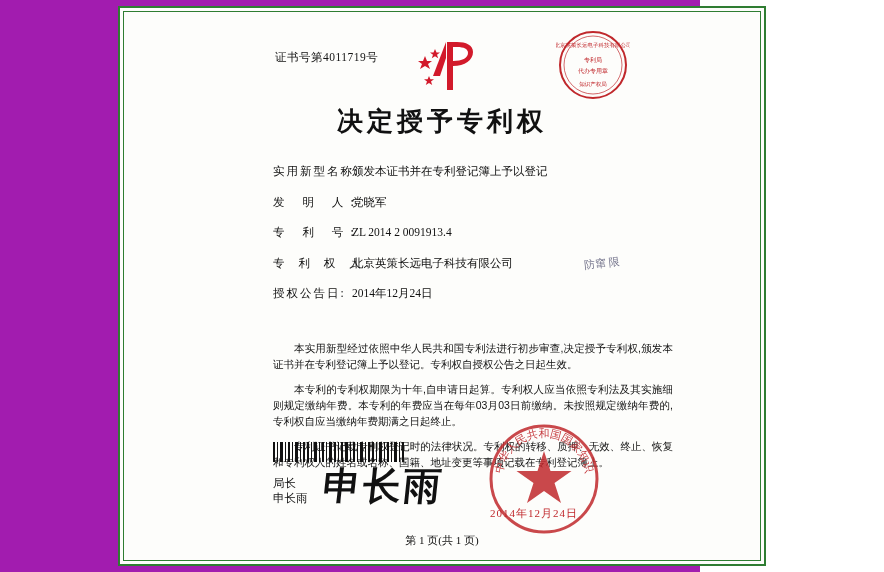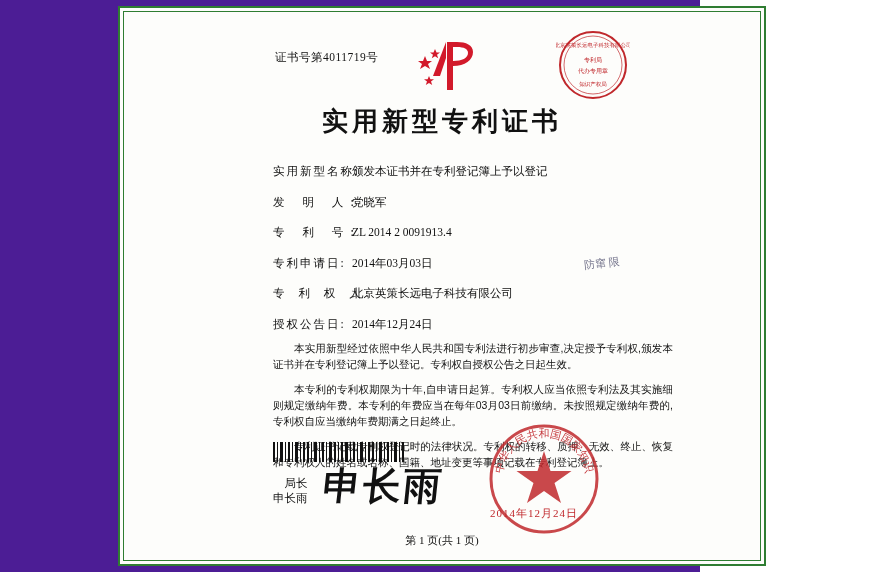--- a/index.html
+++ b/index.html
@@ -11,21 +11,21 @@
     width: 884px;
     height: 572px;
     font-family: "Liberation Serif", serif;
     overflow: hidden;
   }
 
   .page {
     position: relative;
     width: 700px;
     height: 572px;
-    background: #4c1d95;
+    background: #a21caf;
   }
 
   
   .certificate {
     position: absolute;
     left: 118px;
     top: 6px;
     width: 648px;
     height: 560px;
     background: #fdfdfb;
@@ -164,21 +164,20 @@
   }
 
   
   .sign-label {
     position: absolute;
     left: 155px;
     top: 470px;
     font-size: 11.5px;
     line-height: 15px;
     color: #111;
-    text-align: right;
   }
   .signature {
     position: absolute;
     left: 205px;
     top: 455px;
     font-size: 38px;
     color: #111;
     font-family: "Liberation Serif", serif;
     letter-spacing: 2px;
     transform: skewX(-6deg);
@@ -241,38 +240,34 @@
           <circle cx="37" cy="37" r="33" fill="none" stroke="#c0282c" stroke-width="2"></circle>
           <circle cx="37" cy="37" r="29" fill="none" stroke="#c0282c" stroke-width="0.7"></circle>
           <text x="37" y="19" text-anchor="middle" font-size="5.5" fill="#c0282c" font-family="Liberation Serif, serif">北京英策长远电子科技有限公司</text>
           <text x="37" y="34" text-anchor="middle" font-size="6" fill="#c0282c" font-family="Liberation Serif, serif">专利局</text>
           <text x="37" y="45" text-anchor="middle" font-size="6" fill="#c0282c" font-family="Liberation Serif, serif">代办专用章</text>
           <text x="37" y="58" text-anchor="middle" font-size="5.5" fill="#c0282c" font-family="Liberation Serif, serif">知识产权局</text>
           <polygon points="37,24 38,27 41,27 38.6,29 39.6,32 37,30.2 34.4,32 35.4,29 33,27 36,27" fill="#c0282c" opacity="0.0"></polygon>
         </svg>
       </div>
 
-      <div class="title">实用新型专利证书</div>
+      <div class="title">决定授予专利权</div>
 
       <div class="fields">
         <div class="field-row">
           <span class="field-label">实用新型名称:</span>
           <span class="field-value">颁发本证书并在专利登记簿上予以登记</span>
         </div>
         <div class="field-row name-row">
           <span class="field-label">发 明 人:</span>
           <span class="field-value">党晓军</span>
         </div>
         <div class="field-row patno-row">
           <span class="field-label">专 利 号:</span>
           <span class="field-value">ZL 2014 2 0091913.4</span>
-        </div>
-        <div class="field-row">
-          <span class="field-label">专利申请日:</span>
-          <span class="field-value">2014年03月03日</span>
         </div>
         <div class="field-row owner-row">
           <span class="field-label">专 利 权 人:</span>
           <span class="field-value">北京英策长远电子科技有限公司</span>
         </div>
         <div class="field-row">
           <span class="field-label">授权公告日:</span>
           <span class="field-value">2014年12月24日</span>
         </div>
       </div>

